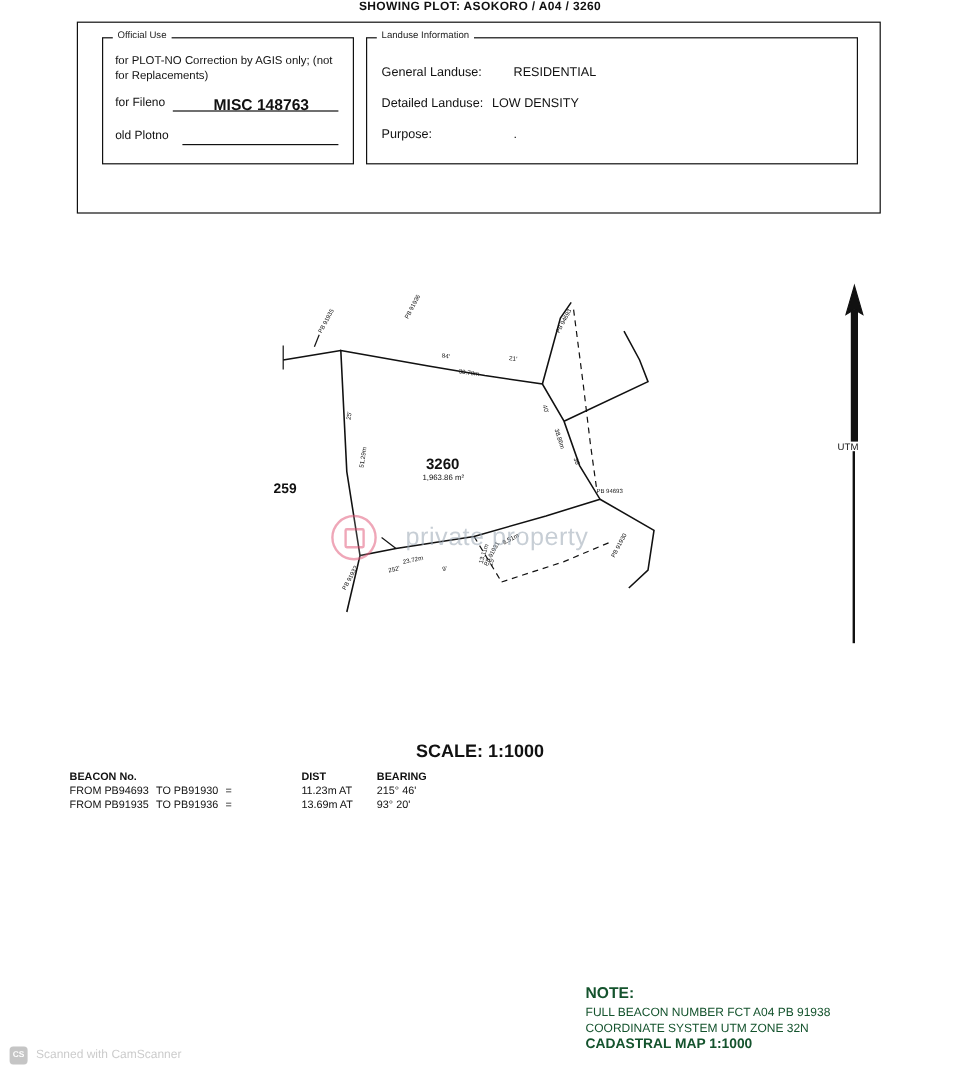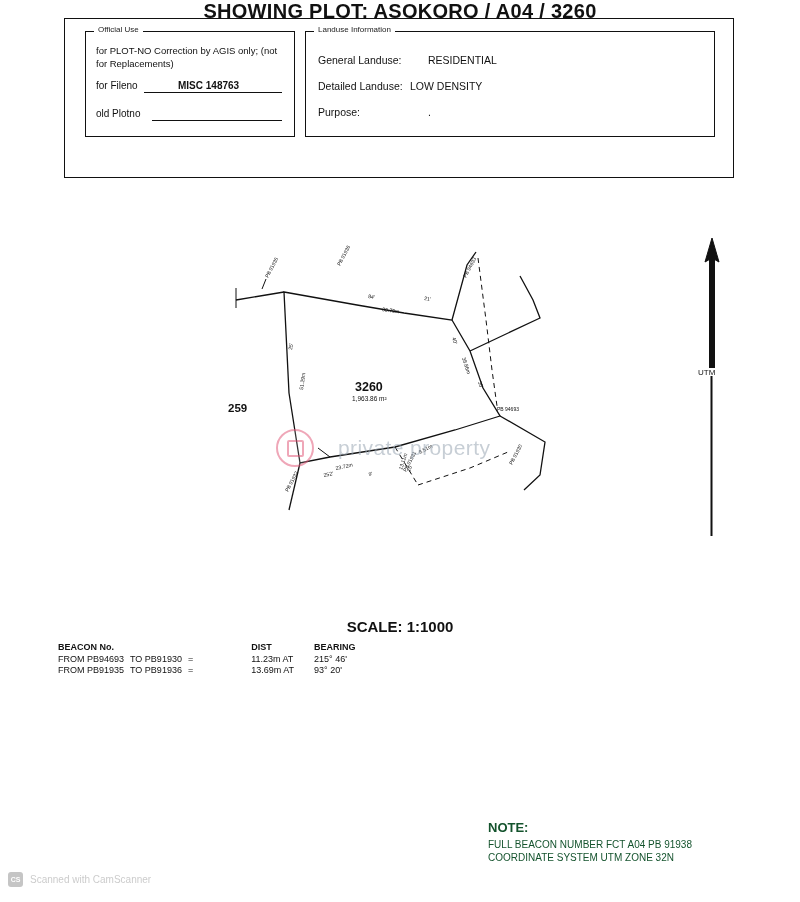--- a/index.html
+++ b/index.html
@@ -16,21 +16,21 @@
     overflow: hidden;
   }
 
   
   .sheet-title {
     position: absolute;
     top: 0px;
     left: 0;
     width: 800px;
     text-align: center;
-    font-size: 20px;
+    font-size: 10px;
     font-weight: bold;
     letter-spacing: 0.3px;
     color: #111;
   }
 
   .header-frame {
     position: absolute;
     left: 64px;
     top: 18px;
     width: 670px;
@@ -81,21 +81,21 @@
     font-size: 10px;
     color: #111;
   }
   .rule {
     position: absolute;
     border-bottom: 1px solid #111;
     height: 0;
   }
   .rule-val {
     position: absolute;
-    font-size: 10px;
+    font-size: 13px;
     font-weight: bold;
     color: #111;
     text-align: center;
   }
 
   .lu-label {
     position: absolute;
     font-size: 10.5px;
     color: #111;
   }
@@ -401,18 +401,19 @@
       <td class="col-bear">93° 20'</td>
     </tr>
   </tbody>
     </table>
 </div>
 
 <div class="note-block">
   <div class="note-title">NOTE:</div>
   <div class="note-line">FULL BEACON NUMBER FCT A04 PB 91938</div>
   <div class="note-line">COORDINATE SYSTEM UTM ZONE 32N</div>
+  <div class="note-line big">CADASTRAL MAP 1:1000</div>
 </div>
 
 <div class="cam-footer">
   <div class="cam-badge">CS</div>
   <div class="cam-text">Scanned with CamScanner</div>
 </div>
 
 </body></html>

